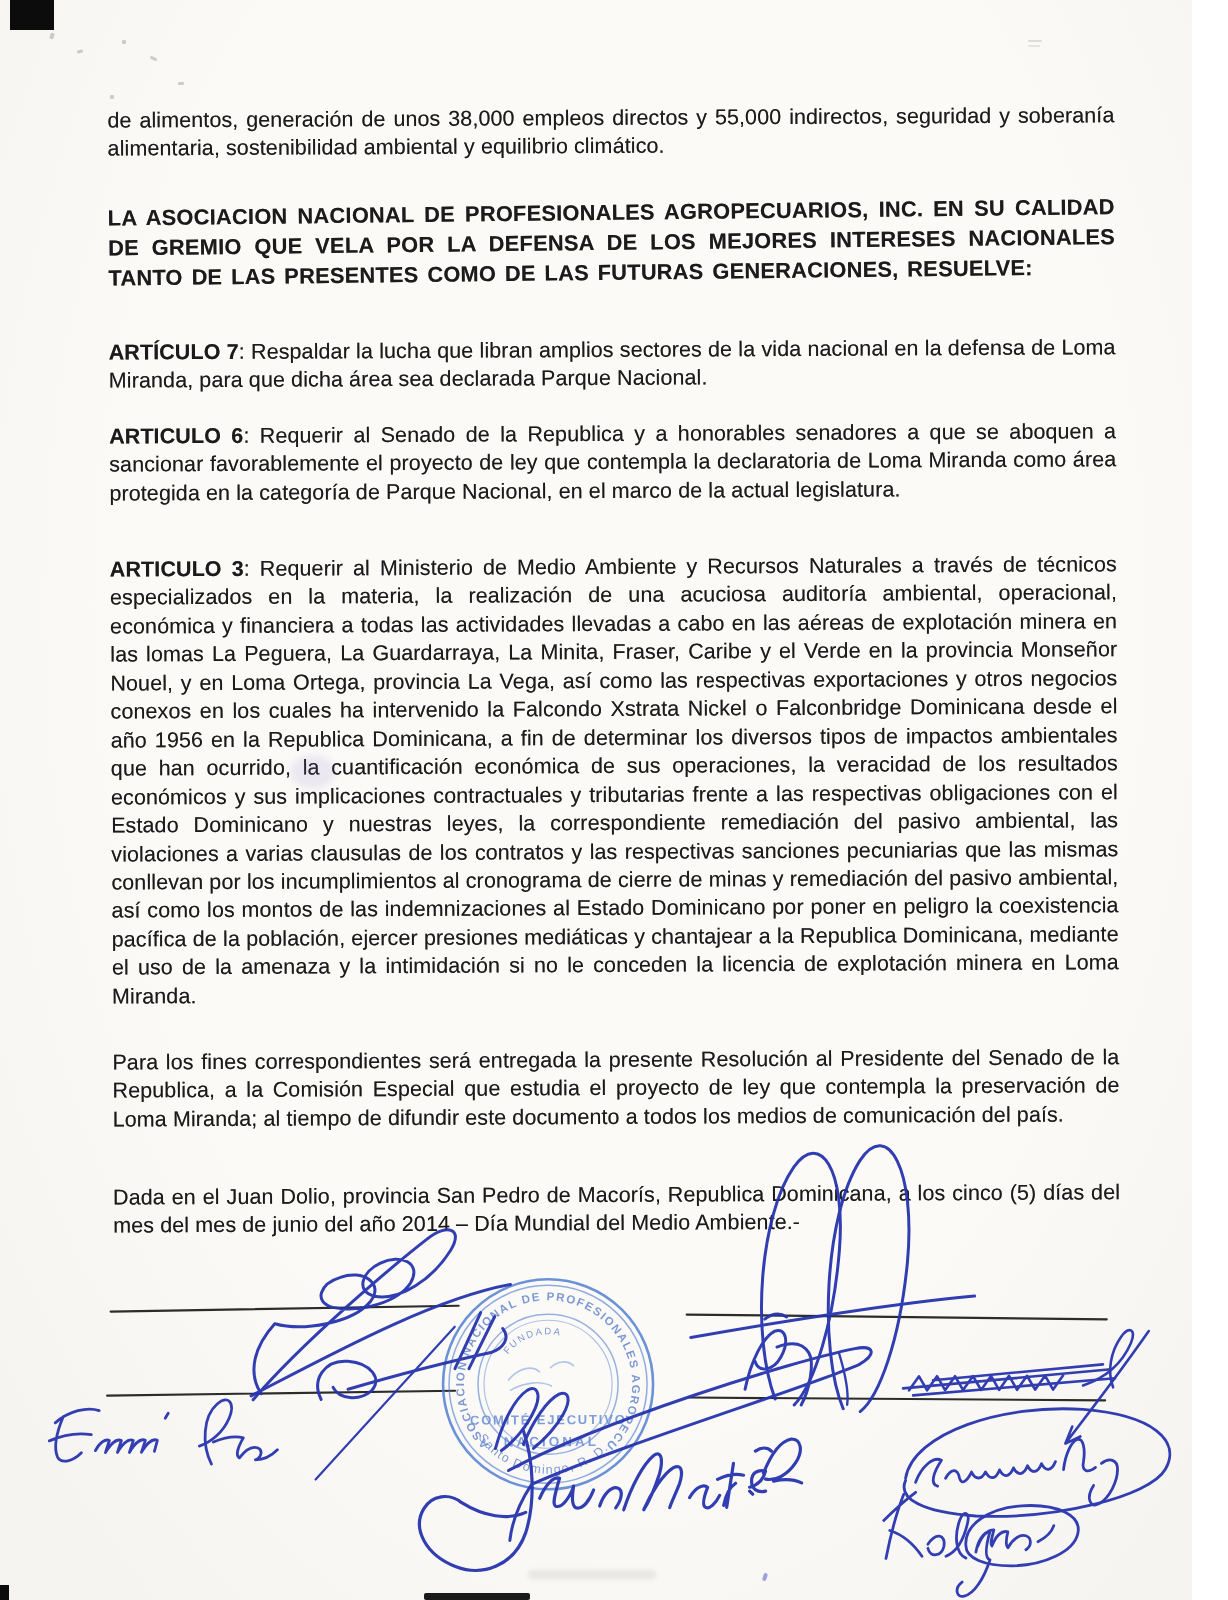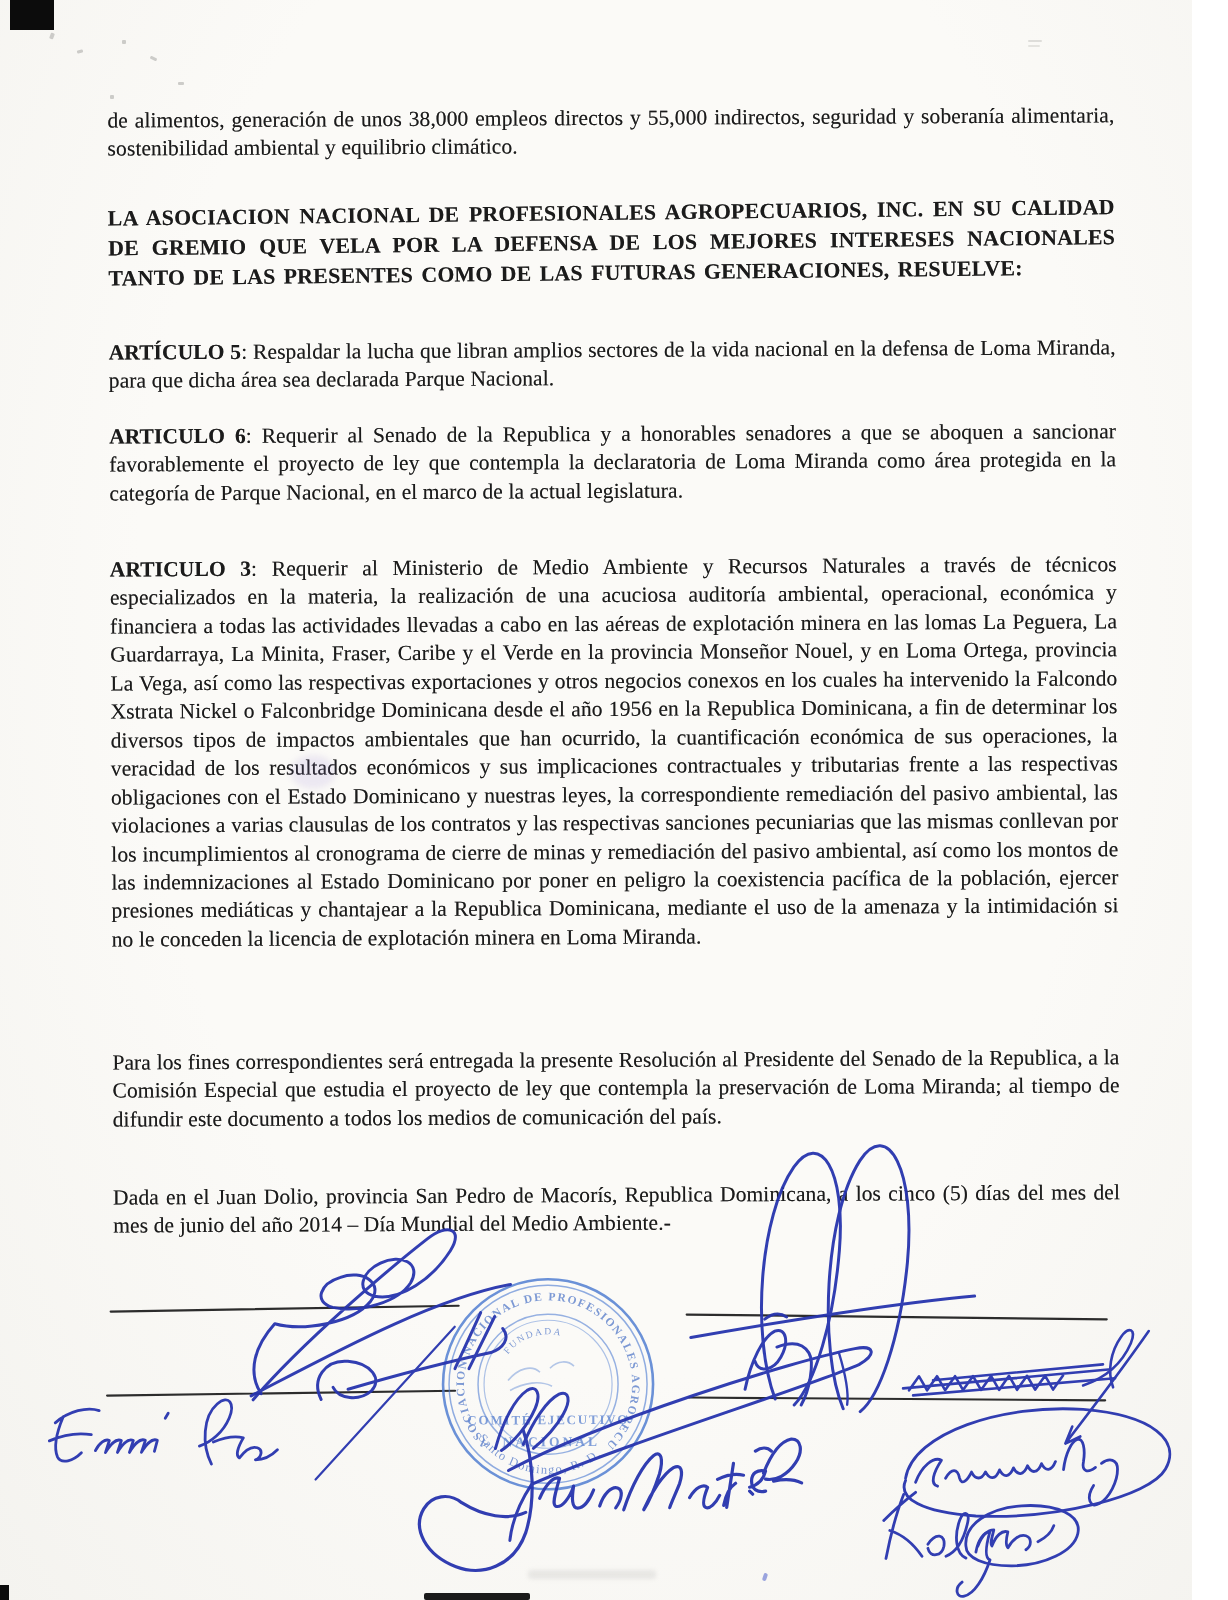--- a/index.html
+++ b/index.html
@@ -1,19 +1,19 @@
 <!DOCTYPE html>
 <html><head>
 <meta charset="utf-8">
 <style>
   html,body{margin:0;padding:0;width:1228px;height:1600px;overflow:hidden;}
   .page{
     position:relative;width:1192px;height:1600px;
     background:radial-gradient(ellipse at 52% 38%, #fbfaf7 55%, #f4f3ef 100%);
-    font-family:Liberation Serif, serif;
+    font-family:Liberation Sans, sans-serif;
   }
   .sheet{position:absolute;inset:0;transform:rotate(-0.3deg);}
   .para{
     position:absolute;left:111px;width:1007px;margin:0;
     font-size:21.5px;line-height:28.45px;color:#1b1b1b;
     text-align:justify;letter-spacing:.1px;
     text-shadow:0 0 .5px rgba(25,25,25,.55);
   }
   .p-intro{top:104px;}
   .heading{
@@ -39,21 +39,21 @@
 <body>
 
 <div class="page">
 
   <div class="sheet">
 
     <p class="para p-intro">de alimentos, generación de unos 38,000 empleos directos y 55,000 indirectos, seguridad y soberanía alimentaria, sostenibilidad ambiental y equilibrio climático.</p>
 
     <p class="para heading">LA ASOCIACION NACIONAL DE PROFESIONALES AGROPECUARIOS, INC. EN SU CALIDAD DE GREMIO QUE VELA POR LA DEFENSA DE LOS MEJORES INTERESES NACIONALES TANTO DE LAS PRESENTES COMO DE LAS FUTURAS GENERACIONES, RESUELVE:</p>
 
-    <p class="para a1"><b class="alabel">ARTÍCULO 5</b><span>: Respaldar la lucha que libran amplios sectores de la vida nacional en la defensa de Loma Miranda, para que dicha área sea declarada Parque Nacional.</span></p>
+    <p class="para a1"><b class="alabel">ARTÍCULO 7</b><span>: Respaldar la lucha que libran amplios sectores de la vida nacional en la defensa de Loma Miranda, para que dicha área sea declarada Parque Nacional.</span></p>
 
     <p class="para a2"><b class="alabel">ARTICULO 6</b><span>: Requerir al Senado de la Republica y a honorables senadores a que se aboquen a sancionar favorablemente el proyecto de ley que contempla la declaratoria de Loma Miranda como área protegida en la categoría de Parque Nacional, en el marco de la actual legislatura.</span></p>
 
     <p class="para a3"><b class="alabel">ARTICULO 3</b><span>: Requerir al Ministerio de Medio Ambiente y Recursos Naturales a través de técnicos especializados en la materia, la realización de una acuciosa auditoría ambiental, operacional, económica y financiera a todas las actividades llevadas a cabo en las aéreas de explotación minera en las lomas La Peguera, La Guardarraya, La Minita, Fraser, Caribe y el Verde en la provincia Monseñor Nouel, y en Loma Ortega, provincia La Vega, así como las respectivas exportaciones y otros negocios conexos en los cuales ha intervenido la Falcondo Xstrata Nickel o Falconbridge Dominicana desde el año 1956 en la Republica Dominicana, a fin de determinar los diversos tipos de impactos ambientales que han ocurrido, la cuantificación económica de sus operaciones, la veracidad de los resultados económicos y sus implicaciones contractuales y tributarias frente a las respectivas obligaciones con el Estado Dominicano y nuestras leyes, la correspondiente remediación del pasivo ambiental, las violaciones a varias clausulas de los contratos y las respectivas sanciones pecuniarias que las mismas conllevan por los incumplimientos al cronograma de cierre de minas y remediación del pasivo ambiental, así como los montos de las indemnizaciones al Estado Dominicano por poner en peligro la coexistencia pacífica de la población, ejercer presiones mediáticas y chantajear a la Republica Dominicana, mediante el uso de la amenaza y la intimidación si no le conceden la licencia de explotación minera en Loma Miranda.</span></p>
 
     <p class="para closing">Para los fines correspondientes será entregada la presente Resolución al Presidente del Senado de la Republica, a la Comisión Especial que estudia el proyecto de ley que contempla la preservación de Loma Miranda; al tiempo de difundir este documento a todos los medios de comunicación del país.</p>
 
     <p class="para dateline">Dada en el Juan Dolio, provincia San Pedro de Macorís, Republica Dominicana, a los cinco (5) días del mes del mes de junio del año 2014 – Día Mundial del Medio Ambiente.-</p>
 
     <svg class="overlay" viewBox="0 0 1228 1600">

